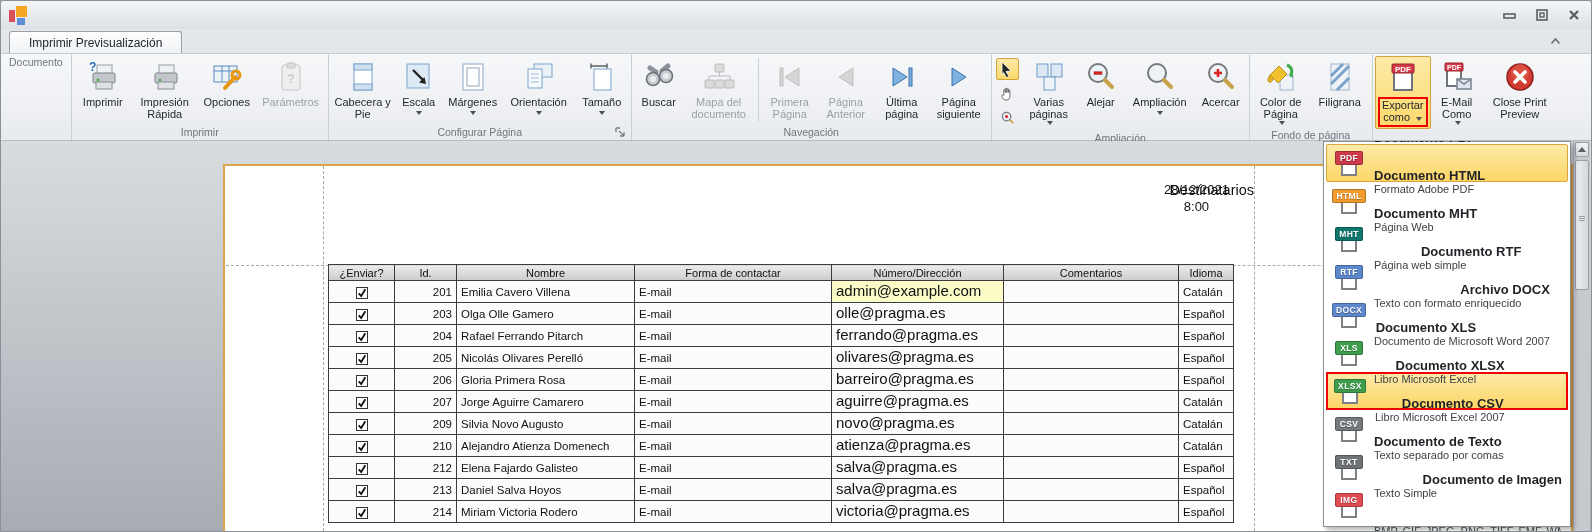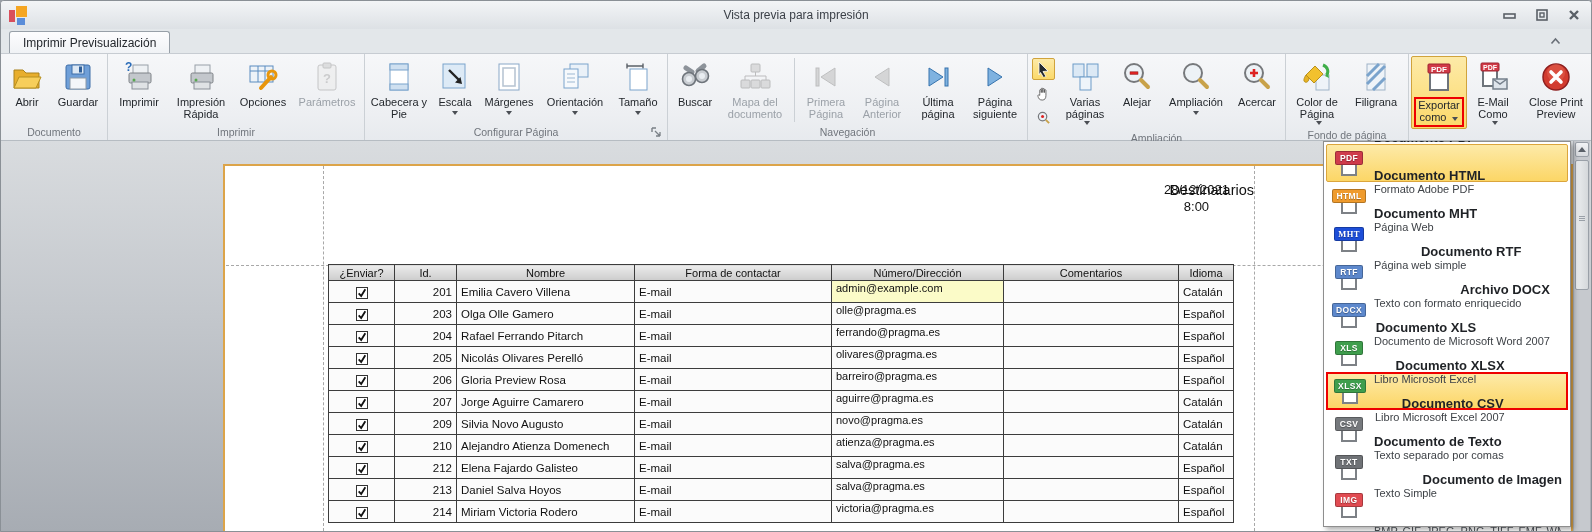--- a/index.html
+++ b/index.html
@@ -15,21 +15,21 @@
   .app-icon .r { left:0; top:4px; width:6px; height:12px; background:#d94f5c; }
   .app-icon .o { left:7px; top:0; width:11px; height:11px; background:#f5a623; }
   .app-icon .b { left:8px; top:12px; width:8px; height:7px; background:#5b8dd9; }
   .title { position:absolute; left:0; right:0; text-align:center; font-size:12px; color:#3c4148; }
   .winctrl { position:absolute; right:10px; top:7px; display:flex; gap:17px; }
   .wbtn { width:15px; height:13px; display:flex; align-items:center; justify-content:center; cursor:default; }
   .wbtn svg { display:block; }
 
   
   .tabrow { position:absolute; left:0; top:28px; right:0; height:24px; background:#e3e7ea; }
-  .tab { position:absolute; left:8px; bottom:0; height:22px; padding:0 13px; font-size:12px; color:#24282d;
+  .tab { position:absolute; left:8px; bottom:0; height:22px; padding:0 19px; font-size:12px; color:#24282d;
          background:linear-gradient(#fdfdfe,#f0f2f5); border:1px solid #98a0a8; border-bottom:none;
          border-radius:3px 3px 0 0; display:flex; align-items:center;margin-top:21px; }
   .collapse { position:absolute; right:28px; top:5px; width:16px; height:14px;
               display:flex; align-items:center; justify-content:center; }
 
   
   .ribbon { position:absolute; left:0; top:52px; right:0; height:88px;
             background:linear-gradient(#f6f7f9,#edeff2 70%,#e7eaee); border-top:1px solid #c7ccd2;
             border-bottom:1px solid #b6bcc2; display:flex; align-items:stretch; }
   .rgroup { display:flex; flex-direction:column; border-right:1px solid #cbd0d5; padding:1px 2px 0; }
@@ -65,21 +65,21 @@
   .doc-head-date { position:absolute; right:362px; top:40px; text-align:center; font-size:13px; color:#111; line-height:17px; }
 
   .doc-table { position:absolute; left:327px; top:123px; }
   table { border-collapse:collapse; table-layout:fixed; width:905px; }
   th { height:16px; background:linear-gradient(#ececec,#cccccc); border:1px solid #3c3c3c;
        font-weight:normal; font-size:11px; color:#111; padding:0 3px; overflow:hidden; white-space:nowrap; }
   td { height:22px; border:1px solid #3c3c3c; background:#fbfbfb; font-size:11.5px; color:#111;
        padding:0 4px; overflow:hidden; white-space:nowrap; }
   td.c-enviar { text-align:center; }
   td.c-id { text-align:right; }
-  td.c-email { vertical-align:top; font-size:11px; padding-top:1px; }
+  td.c-email { vertical-align:top; font-size:15px; padding-top:1px; }
   td.hl { background:#fbfbc8; }
   .cb { display:inline-block; width:12px; height:12px; border:1px solid #333; background:#fff; margin-top:4px; }
   .cb svg { display:block; width:10px; height:10px; margin:0.5px; }
 
   
   .vscroll { position:absolute; right:1px; top:0; width:17px; bottom:0; background:#c6c9ce; border-left:1px solid #aeb3b9; }
   .vs-up { position:absolute; top:1px; left:1px; right:1px; height:15px; background:linear-gradient(#f2f3f5,#d8dbdf);
            border:1px solid #9aa0a8; border-radius:2px; display:flex; align-items:center; justify-content:center; }
   .vs-up i { width:0; height:0; border-left:4px solid transparent; border-right:4px solid transparent;
              border-bottom:5px solid #5a6068; }
@@ -107,21 +107,20 @@
 <body>
 
 <div class="window">
 
   <div class="titlebar">
     <span class="app-icon">
         <i class="r"></i>
         <i class="o"></i>
         <i class="b"></i>
       </span>
-    <span class="title">Vista previa para impresión</span>
     <span class="winctrl">
       <span class="wbtn">
         <svg width="13" height="10" viewBox="0 0 13 10">
             <rect x="1" y="4" width="11" height="4" fill="none" stroke="#5a6067" stroke-width="1.6"></rect>
           </svg>
       </span>
       <span class="wbtn">
         <svg width="12" height="12" viewBox="0 0 12 12">
             <rect x="1" y="1" width="10" height="10" fill="none" stroke="#5a6067" stroke-width="1.6"></rect>
             <rect x="4" y="4" width="4" height="4" fill="none" stroke="#5a6067" stroke-width="1.4"></rect>
@@ -140,38 +139,20 @@
     <span class="collapse">
       <svg width="11" height="8" viewBox="0 0 11 8">
           <path d="M1.5 6.5L5.5 2l4 4.5" fill="none" stroke="#6a7078" stroke-width="1.6"></path>
         </svg>
     </span>
   </div>
 
   <div class="ribbon">
 
     <div class="rgroup">
-      <div class="rbtns">
-        <div class="rbtn" style="width:48px">
-          <svg class="ic" viewBox="0 0 34 34">
-              <path d="M4 10h9l3 3h13v15H4z" fill="#e8ae2d" stroke="#a9811c"></path>
-              <path d="M4 28l5-11h22l-5 11z" fill="#f7ce5b" stroke="#b8901e"></path>
-            </svg>
-          <span>Abrir</span>
-        </div>
-        <div class="rbtn" style="width:54px">
-          <svg class="ic" viewBox="0 0 34 34">
-              <rect x="5" y="5" width="24" height="24" rx="2" fill="#6f9fd8" stroke="#3f6ea8"></rect>
-              <rect x="11" y="5" width="12" height="9" fill="#dce8f5" stroke="#3f6ea8"></rect>
-              <rect x="18" y="6.5" width="3" height="6" fill="#2f5e98"></rect>
-              <rect x="9" y="18" width="16" height="11" fill="#f4f6f9" stroke="#8c9aa8"></rect>
-            </svg>
-          <span>Guardar</span>
-        </div>
-      </div>
       <div class="glabel">Documento</div>
     </div>
 
     <div class="rgroup">
       <div class="rbtns">
         <div class="rbtn" style="width:58px">
           <svg class="ic" viewBox="0 0 34 34">
               <text x="3" y="11" font-size="12" font-weight="bold" fill="#2b6cb8">?</text>
               <rect x="11" y="5" width="15" height="9" fill="#eef1f4" stroke="#98a0a8"></rect>
               <rect x="7" y="13" width="22" height="10" rx="1.5" fill="#c3c7cc" stroke="#7e8287"></rect>
@@ -515,21 +496,21 @@
               <td class="c-forma">E-mail</td>
               <td class="c-email">olivares@pragma.es</td>
               <td class="c-com"></td>
               <td class="c-idioma">Español</td>
             </tr>
             <tr>
               <td class="c-enviar"><span class="cb"><svg viewBox="0 0 12 12">
                     <path d="M2 6.5l3 3 5-8" fill="none" stroke="#111" stroke-width="2.2"></path>
                   </svg></span></td>
               <td class="c-id">206</td>
-              <td class="c-nombre">Gloria Preview Rosa</td>
+              <td class="c-nombre">Gloria Primera Rosa</td>
               <td class="c-forma">E-mail</td>
               <td class="c-email">barreiro@pragma.es</td>
               <td class="c-com"></td>
               <td class="c-idioma">Español</td>
             </tr>
             <tr>
               <td class="c-enviar"><span class="cb"><svg viewBox="0 0 12 12">
                     <path d="M2 6.5l3 3 5-8" fill="none" stroke="#111" stroke-width="2.2"></path>
                   </svg></span></td>
               <td class="c-id">207</td>
@@ -627,21 +608,21 @@
             <span class="mi-tag" style="background: rgb(239, 155, 45);">HTML</span>
             <span class="mi-page"></span>
           </span>
           <span class="mi-tx">
             <span class="mi-title">Documento HTML</span>
             <span class="mi-sub">Página Web</span>
           </span>
         </div>
         <div class="mi">
           <span class="mi-ic">
-            <span class="mi-tag" style="background: #1d4ed8; font-family: Liberation Serif, serif;">MHT</span>
+            <span class="mi-tag" style="background: #0f766e;">MHT</span>
             <span class="mi-page"></span>
           </span>
           <span class="mi-tx">
             <span class="mi-title">Documento MHT</span>
             <span class="mi-sub">Página web simple</span>
           </span>
         </div>
         <div class="mi">
           <span class="mi-ic">
             <span class="mi-tag" style="background: rgb(93, 136, 204);">RTF</span>

